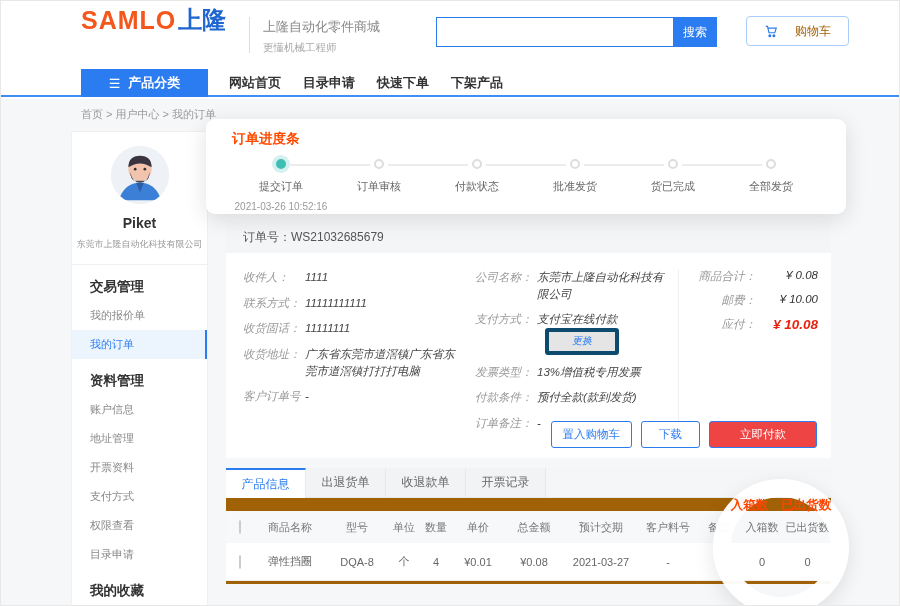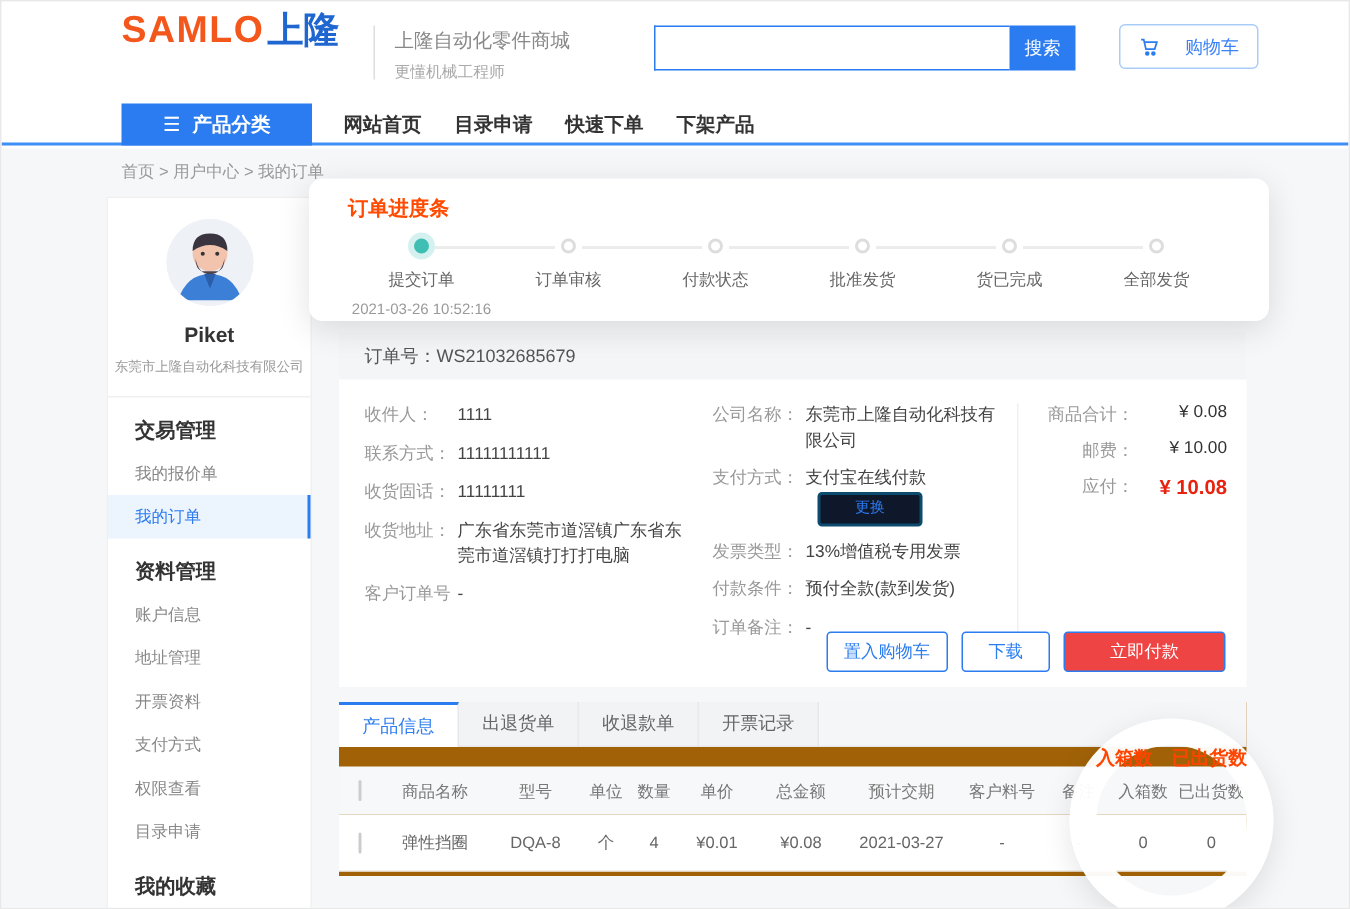--- a/index.html
+++ b/index.html
@@ -12,21 +12,21 @@
   .logo-wrap { position:absolute; left:80px; top:3px; display:flex; align-items:center; }
   .logo-samlo { font-size:25px; font-weight:800; color:#f4571c; letter-spacing:1px; }
   .logo-cn { font-size:24px; font-weight:800; color:#1f66d1; margin-left:2px; }
   .logo-divider { position:absolute; left:248px; top:16px; width:1px; height:36px; background:#ddd; }
   .tagline { position:absolute; left:262px; top:17px; }
   .tagline-main { font-size:13px; color:#888;text-align:right; }
   .tagline-sub { font-size:10.5px; color:#aaa; margin-top:5px; }
   .search-wrap { position:absolute; left:435px; top:16px; display:flex; }
   .search-input { width:237px; height:30px; border:1px solid #2b7cf0; border-right:none; outline:none; padding:0 8px; font-size:12px; color:#333; }
   .search-btn { width:44px; height:30px; background:#2b7cf0; color:#fff; border:none; font-size:12px; cursor:pointer; font-family:inherit; }
-  .cart-btn { position:absolute; left:745px; top:15px; width:93px; height:30px; border:1px solid #a9cdf8; border-radius:4px; background:#fff; color:#3b82f6; font-size:12px; display:flex; align-items:center; justify-content:center; gap:17px; cursor:pointer; font-family:inherit; }
+  .cart-btn { position:absolute; left:745px; top:15px; width:103px; height:30px; border:1px solid #a9cdf8; border-radius:4px; background:#fff; color:#a16207; font-size:12px; display:flex; align-items:center; justify-content:center; gap:17px; cursor:pointer; font-family:inherit; }
   .cart-btn svg { width:14px; height:14px; }
 
   
   .navbar { position:absolute; top:68px; left:0; width:100%; height:28px; background:#fff; border-bottom:2px solid #3e8ef7; }
   .nav-category { position:absolute; left:80px; top:0; width:127px; height:28px; background:#2b7cf0; color:#fff; font-size:13px; font-weight:bold; display:flex; align-items:center; justify-content:center; gap:8px; cursor:pointer; }
   .nav-links { position:absolute; left:228px; top:0; height:28px; display:flex; align-items:center; gap:22px; }
   .nav-link { font-size:13px; font-weight:bold; color:#333; cursor:pointer; }
 
   
   .content { position:absolute; top:98px; left:0; width:900px; height:508px; background:#f6f7f9; }
@@ -52,32 +52,32 @@
   .side-divider { margin-top:13px; border-top:1px solid #f0f0f0; }
   .menu-title { padding:13px 18px 5px; font-size:13.5px; font-weight:bold; color:#333; }
   .menu-item { padding:7px 18px; font-size:11px; color:#888; cursor:pointer; }
   .menu-item.active { color:#2b7cf0; background:#ecf4fe; border-right:2px solid #2b7cf0; }
 
   
   .main-card { position:absolute; left:225px; top:122px; width:605px; height:237px; background:#fff; }
   .order-band { height:32px; background:#f4f5f7; display:flex; align-items:center; padding-left:17px; font-size:12px; color:#555; }
   .order-band b { color:#555; font-weight:normal; }
   .details { display:flex; padding:16px 0 0 17px; }
-  .col { font-size:11.5px; }
+  .col { font-size:11.5px;font-style:italic; }
   .col-left { width:232px; }
   .col-mid { width:203px; }
   .col-right { width:150px; border-left:1px solid #f0f0f0; padding-right:10px; }
   .drow { display:flex; margin-bottom:9px; line-height:1.45; }
   .dlabel { width:62px; color:#999; flex-shrink:0; }
   .dvalue { color:#444; flex:1; padding-right:12px; }
   .srow { display:flex; justify-content:flex-end; margin-bottom:9px; }
   .slabel { color:#999; }
   .svalue { width:62px; text-align:right; color:#333; }
   .svalue.red { color:#e8220f; font-weight:bold; font-size:13.5px; }
-  .chg-btn { display:inline-block; margin-left:8px; padding:2px 23px; font-size:10px; color:#2b7cf0; background:#0f172a; border:2px solid #0c4a6e; border-radius:3px; cursor:pointer; }
+  .chg-btn { display:inline-block; margin-left:8px; padding:2px 23px; font-size:10px; color:#2b7cf0; background:#e5e5e5; border:4px solid #0c4a6e; border-radius:3px; cursor:pointer; }
   .action-row { position:absolute; right:14px; bottom:10px; display:flex; gap:9px; }
   .btn { font-family:inherit; font-size:11.5px; border-radius:3px; cursor:pointer; padding:5px 11px; }
   .btn-outline { background:#fff; border:1px solid #2b7cf0; color:#2b7cf0; }
   .btn-outline.wide { padding:5px 17px; }
   .btn-primary { background:#ef4444; border:1px solid #2b7cf0; color:#fff; padding:5px 30px; }
 
   
   .products { position:absolute; left:225px; top:369px; width:605px; height:116px; background:#a16207; }
   .tab-strip { display:flex; height:30px; }
   .tab { width:80px; display:flex; align-items:center; justify-content:center; font-size:12px; color:#666; background:#f2f3f5; border-right:1px solid #e7e8ea; border-bottom:1px solid #e7e8ea; cursor:pointer; }

